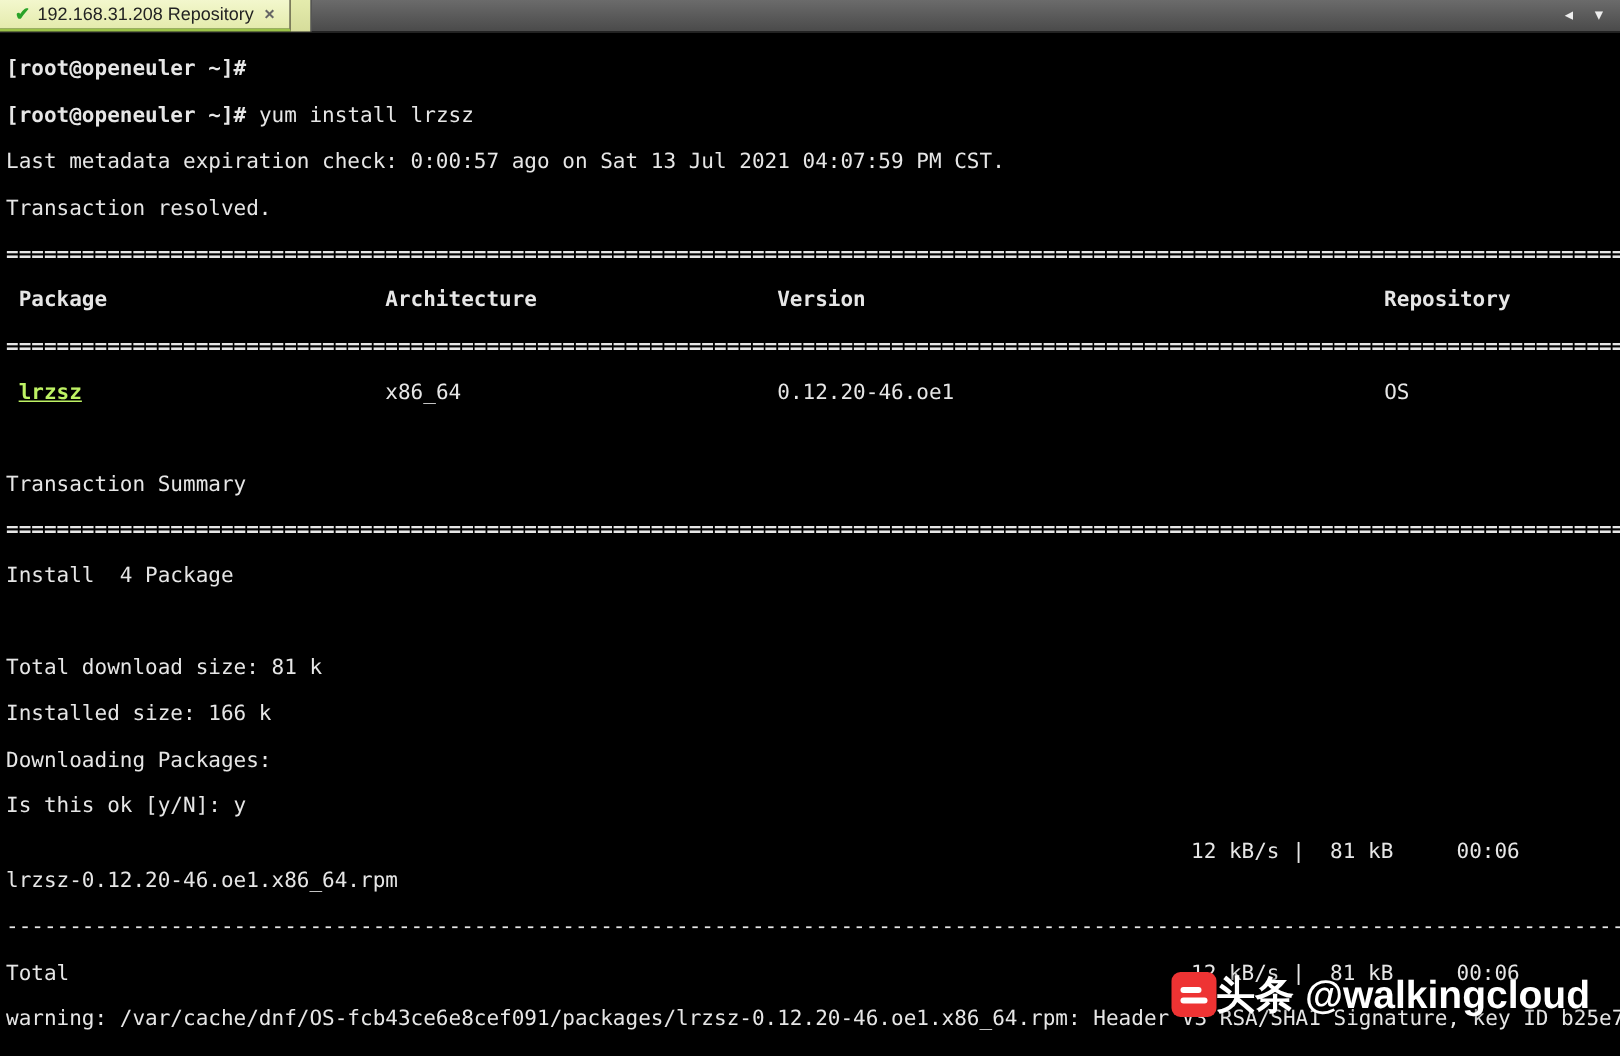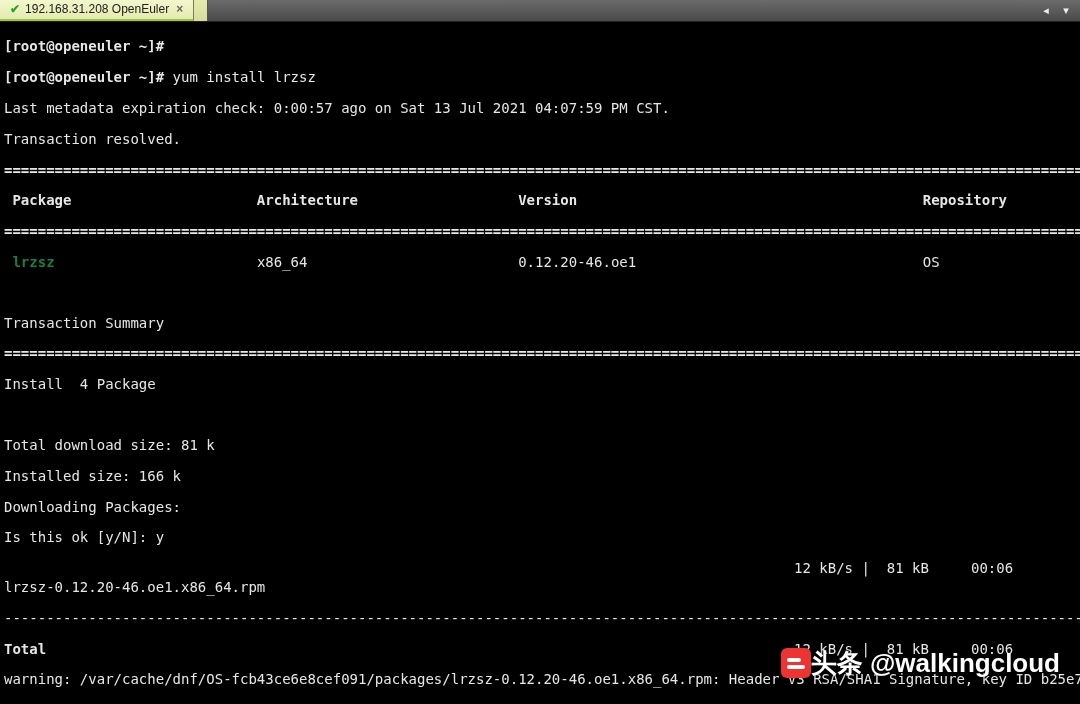--- a/index.html
+++ b/index.html
@@ -37,51 +37,51 @@
   .tabbar-right .iconbtn {
     width: 16px; height: 16px; line-height: 14px; text-align: center;
     color: #eee; font-size: 11px;
   }
   .term {
     padding: 2px 4px 0 4px;
     white-space: pre;
   }
   .ln { display:block; min-height: 14.6px; }
   .b  { font-weight: bold; text-align: right; }
-  .grn{ color: #15803d; }
+  .grn{ color: #bef264; text-decoration: underline; }
   .watermark {
     position: absolute; right: 20px; bottom: 26px;
     color: #fff; font-family: Arial, sans-serif;
     font-size: 26px; font-weight: bold;
     display: flex; align-items: center; gap: 0;
     text-shadow: 0 0 4px rgba(0,0,0,.6);
     pointer-events: none;
   }
   .watermark .logo {
     width: 30px; height: 30px; border-radius: 6px;
     background: #e33; position: relative;
   }
   .watermark .logo::before, .watermark .logo::after {
     content: ""; position: absolute; background: #fff;
     height: 4px; border-radius: 2px;
   }
   .watermark .logo::before { width: 14px; left: 6px; top: 10px; }
   .watermark .logo::after  { width: 18px; left: 6px; top: 17px; }
   .row { display: flex; }
-  #line-total .seg:nth-child(1){ width:790px;font-weight:bold; }
+  #line-total .seg:nth-child(1){ width:790px; }
   #line-dlpkg .seg:nth-child(1){ width:790px;margin-top:19px; }
   .segAuto{ flex:0 0 auto; }
 </style>
 </head>
 <body>
 
 <div class="tabbar">
   <div class="tab">
     <span class="check">✔</span>
-    <span>192.168.31.208 OpenEuler</span>
+    <span>192.168.31.208 Repository</span>
     <span class="x">×</span>
   </div>
   <div class="tab-side"></div>
   <div class="tabbar-right">
     <span class="iconbtn">◂</span>
     <span class="iconbtn">▾</span>
   </div>
 </div>
 
 <div class="term">

